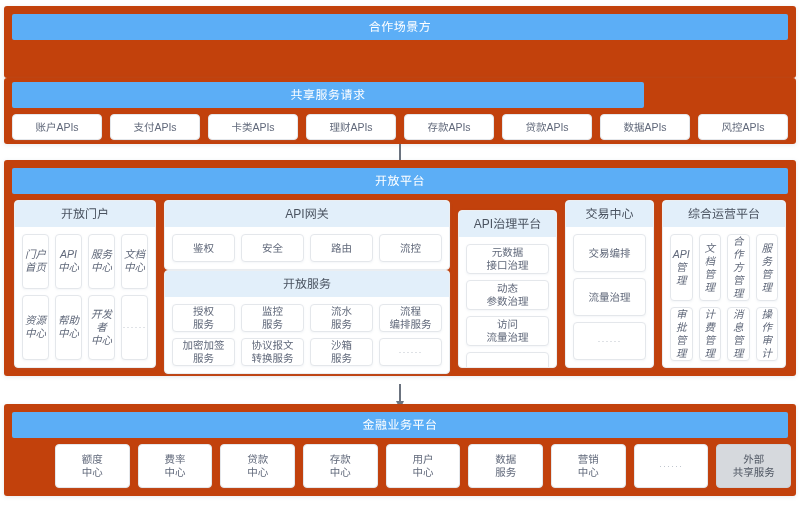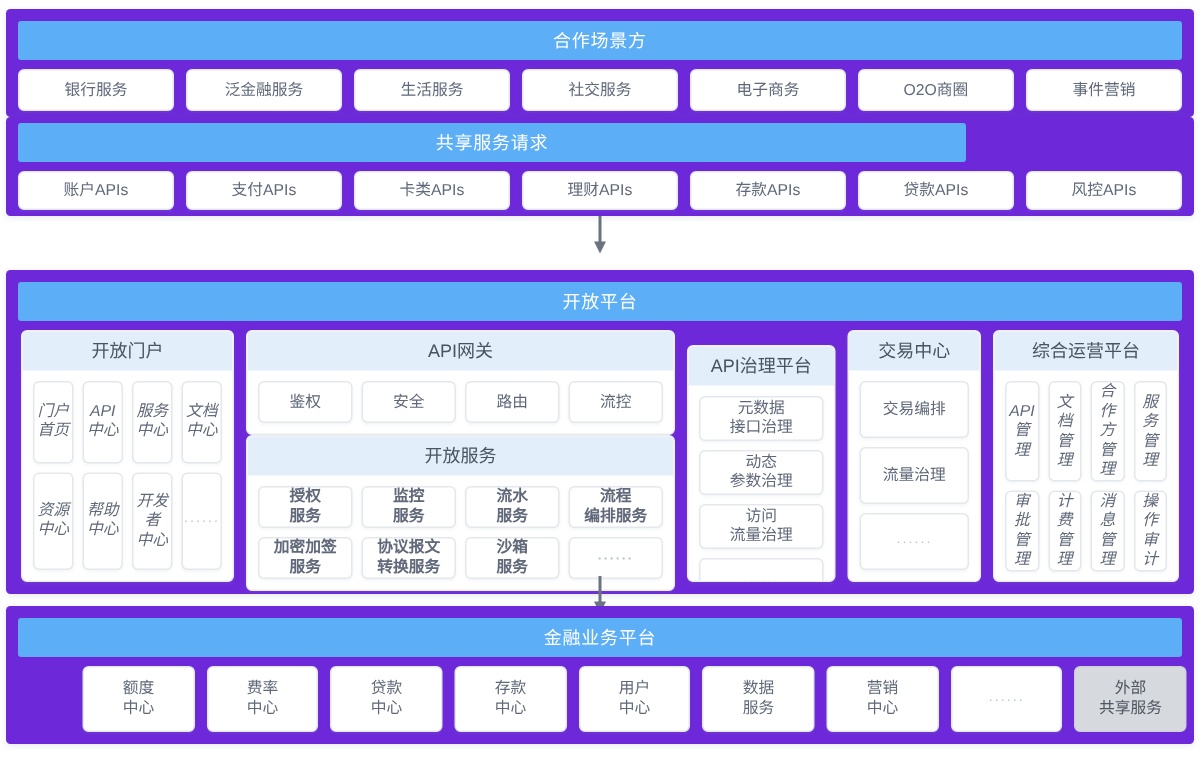--- a/index.html
+++ b/index.html
@@ -14,21 +14,21 @@
   .canvas{
     position:relative;
     width:800px;height:506px;
     box-sizing:border-box;
     padding:0;
   }
 
   
   .panel{
     position:absolute;
-    background:#6d28d9;
+    background:#c2410c;
     border-radius:3px;
     box-sizing:border-box;
     box-shadow:0 1px 4px rgba(120,140,165,0.18);
   }
 
   
   .band{
     background:#5CAEF6;
     color:#ffffff;
     font-size:12px;
@@ -98,21 +98,21 @@
     position:absolute;left:2.5px;top:17px;
     width:0;height:0;
     border-left:4.5px solid transparent;
     border-right:4.5px solid transparent;
     border-top:8px solid #6b737f;
   }
   #arrow-1{left:393px;top:144px;}
   #arrow-2{left:393px;top:384px;}
 
   
-  #sec-open{left:4px;top:180px;width:792px;height:216px;}
+  #sec-open{left:4px;top:160px;width:792px;height:216px;}
   #sec-open > .band{position:absolute;left:8px;top:8px;width:776px;}
   #open-cols{
     position:absolute;left:10px;top:40px;right:10px;bottom:8px;
     display:flex;gap:8px;
   }
   .col{
     background:#ffffff;
     border:1px solid #EBEEF1;
     border-radius:4px;
     box-sizing:border-box;
@@ -144,21 +144,21 @@
     background:#ffffff;
     border:1px solid #EBEEF1;
     border-radius:4px;
     box-shadow:0 1px 3px rgba(140,158,180,0.13);
     display:flex;flex-direction:column;
     overflow:hidden;
   }
   #gateway-panel{flex:0 0 auto;}
   #gateway-panel .p-body{padding:7px;}
   #openservice-panel{flex:1;}
-  #openservice-panel .p-body{padding:7px;display:flex;flex-direction:column;gap:6px;flex:1;font-weight:bold;}
+  #openservice-panel .p-body{padding:7px;display:flex;flex-direction:column;gap:6px;flex:1;}
   .p-body .chip{height:28px;}
   .stack{display:flex;flex-direction:column;gap:6px;flex:1;}
   .stack .chip{flex:1;min-height:30px;}
   .grid2 .chip{min-height:30px;}
 
   
   #sec-fin{left:4px;top:404px;width:792px;height:92px;}
   #sec-fin .band{position:absolute;left:8px;top:8px;width:776px;}
   #fin-chips{
     position:absolute;left:8px;top:40px;width:736px;height:44px;
@@ -166,40 +166,32 @@
   }
   #fin-chips .chip{flex:1;height:44px;}
 </style>
 </head>
 <body>
 
 <div class="canvas">
 
   <div class="panel" id="sec-partner">
     <div class="band">合作场景方</div>
-    <div id="partner-chips">
-        <div class="chip">银行服务</div>
-        <div class="chip">泛金融服务</div>
-        <div class="chip">生活服务</div>
-        <div class="chip">社交服务</div>
-        <div class="chip">电子商务</div>
-        <div class="chip">O2O商圈</div>
-        <div class="chip">事件营销</div>
-      </div>
   </div>
 
   <div class="panel" id="sec-share">
     <div class="band">共享服务请求</div>
     <div id="share-chips">
         <div class="chip">账户APIs</div>
         <div class="chip">支付APIs</div>
         <div class="chip">卡类APIs</div>
         <div class="chip">理财APIs</div>
         <div class="chip">存款APIs</div>
         <div class="chip">贷款APIs</div>
+        <div class="chip">数据APIs</div>
         <div class="chip">风控APIs</div>
       </div>
   </div>
 
   <div class="arrow" id="arrow-1">
     <div class="shaft"></div>
       <div class="head"></div>
   </div>
 
   <div class="panel" id="sec-open">

